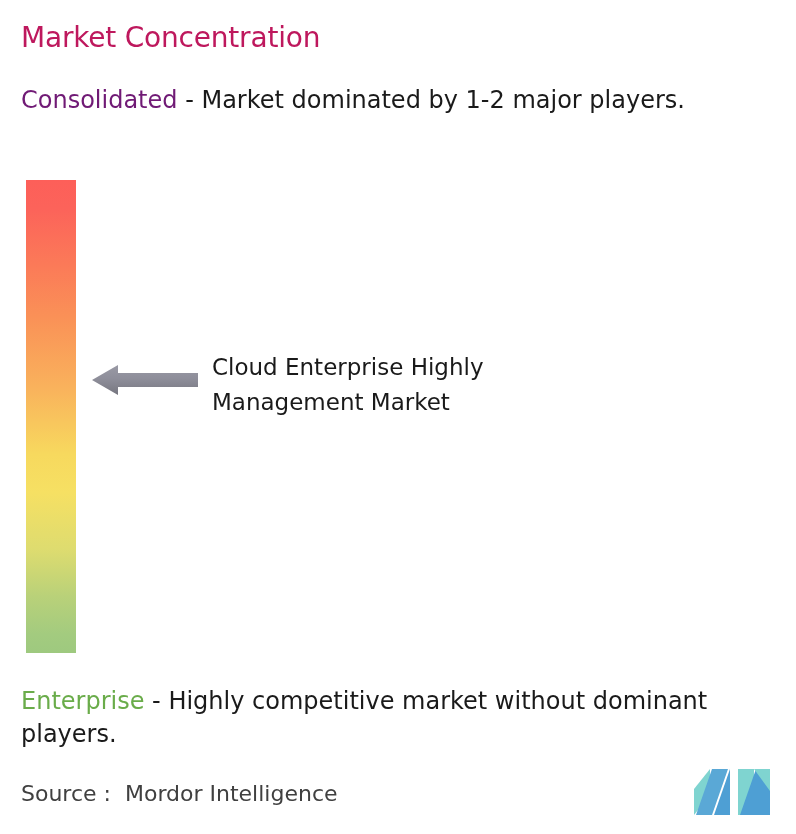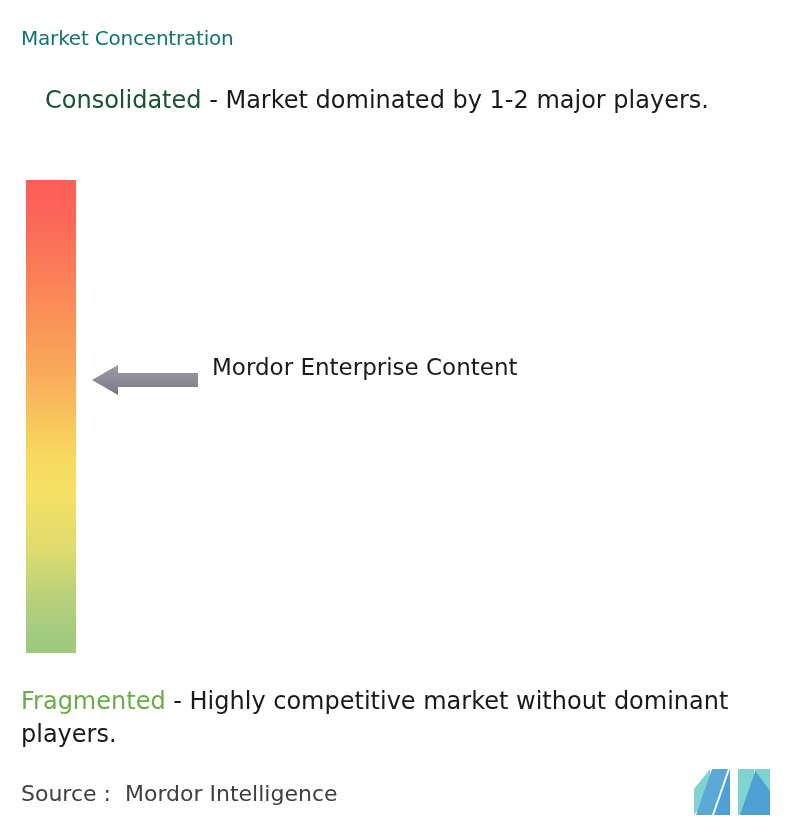--- a/index.html
+++ b/index.html
@@ -12,42 +12,41 @@
     height: 834px;
     position: relative;
     font-family: "DejaVu Sans", sans-serif;
     overflow: hidden;
   }
 
   #page-title {
     position: absolute;
     left: 21px;
     top: 21px;
-    font-size: 20px;
+    font-size: 28px;
     line-height: 34px;
-    color: #0f766e;
+    color: #be185d;
     font-weight: 400;
     letter-spacing: -0.2px;
     white-space: nowrap;
   }
 
   
   #consolidated-desc {
     position: absolute;
     left: 21px;
     top: 84px;
     width: 745px;
     font-size: 24px;
     line-height: 33px;
     color: #1a1a1a;
     font-weight: 400;
   }
   #consolidated-desc .accent {
-    color: #14532d;
-    margin-left: 24px;
+    color: #701a75;
   }
 
   
   #fragmented-desc {
     position: absolute;
     left: 21px;
     top: 685px;
     width: 770px;
     font-size: 24px;
     line-height: 33px;
@@ -136,23 +135,23 @@
       <linearGradient id="arrowGrad" x1="0" y1="0" x2="0" y2="1">
         <stop offset="0%" stop-color="#9a9aa5"></stop>
         <stop offset="45%" stop-color="#8e8e9a"></stop>
         <stop offset="100%" stop-color="#76767f"></stop>
       </linearGradient>
     </defs>
     <polygon points="0,18 26,3 26,11 106,11 106,25 26,25 26,33" fill="url(#arrowGrad)"></polygon>
   </svg>
 </div>
 
-<div id="arrow-label"><span>Mordor Enterprise Content</span><br></div>
+<div id="arrow-label"><span>Cloud Enterprise Highly</span><br><span>Management Market</span></div>
 
-<div id="fragmented-desc"><span class="accent">Fragmented</span><span>  - Highly competitive market without dominant players.</span></div>
+<div id="fragmented-desc"><span class="accent">Enterprise</span><span>  - Highly competitive market without dominant players.</span></div>
 
 <div id="source-line"><span>Source :</span>&nbsp;&nbsp;<span>Mordor Intelligence</span></div>
 
 <div id="brand-logo">
   <svg width="76" height="46" viewBox="0 0 76 46" xmlns="http://www.w3.org/2000/svg">
     <polygon points="0,46 0,20 16,0 16,26" fill="#7fd4d0"></polygon>
     <polygon points="2,46 18,0 34,0 18,46" fill="#5aa8d6"></polygon>
     <polygon points="20,46 36,0 36,46" fill="#4e9fd4"></polygon>
     <polygon points="44,46 44,0 60,0 60,46" fill="#7fd4d0"></polygon>
     <polygon points="46,46 62,0 76,0 76,46" fill="#4e9fd4"></polygon>

